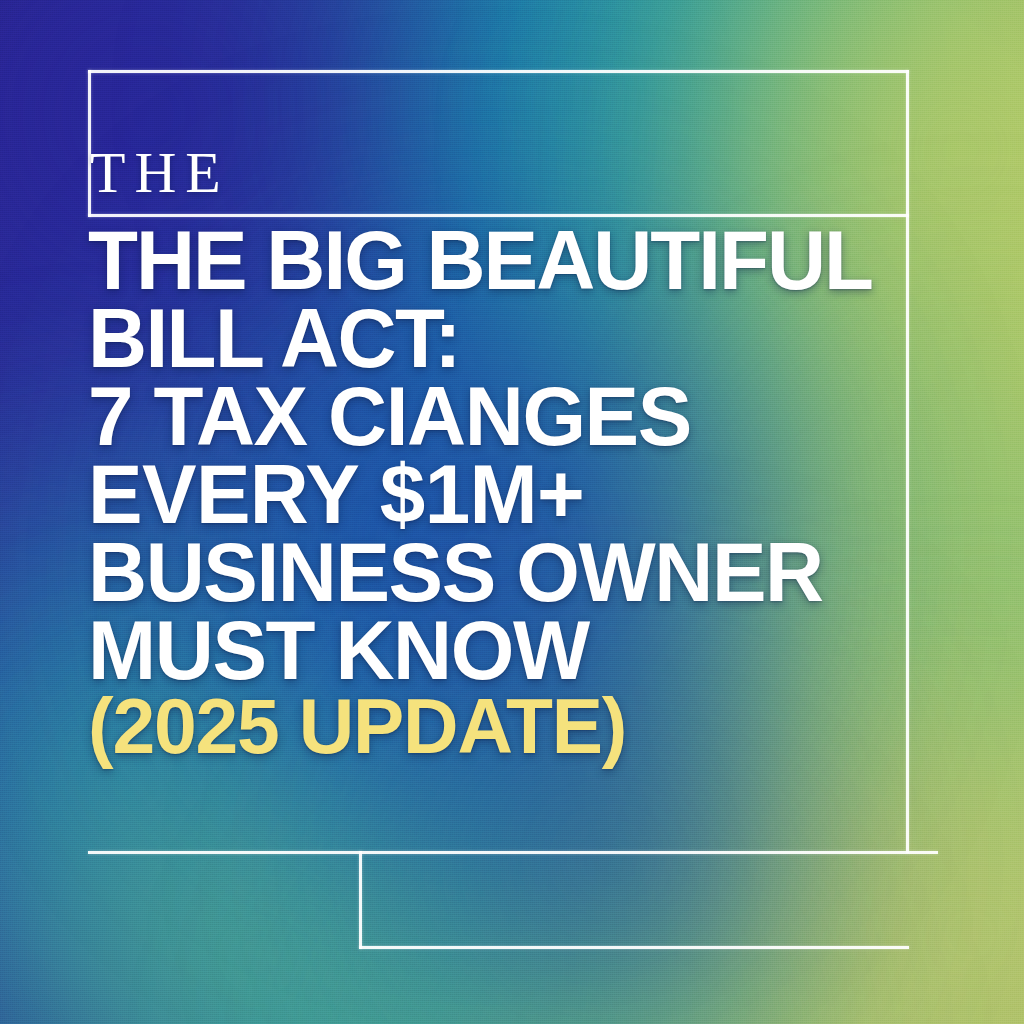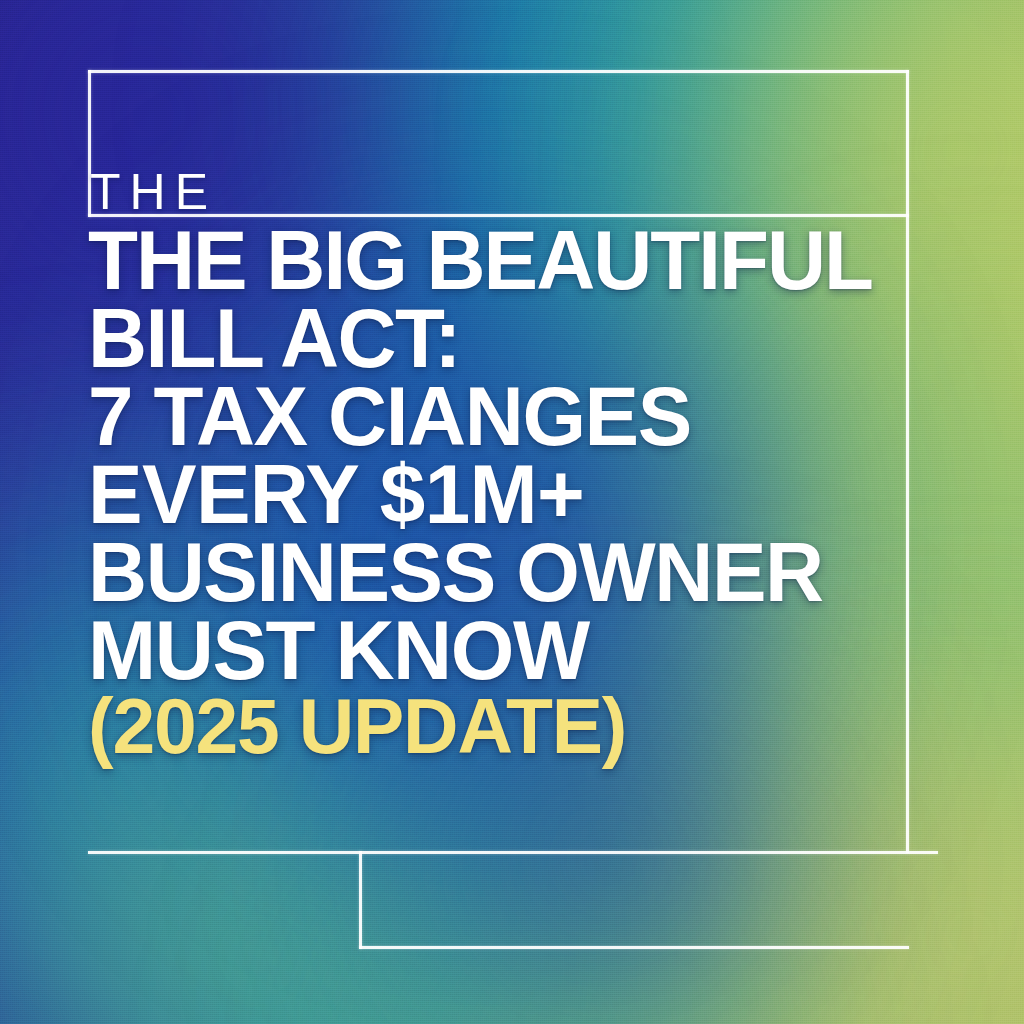--- a/index.html
+++ b/index.html
@@ -96,27 +96,28 @@
   
   #f-rule-bot {left:88px;  top:851px;  width:850px; height:3px;}
   #f-left-bot {left:359px; top:851px;  width:3px;   height:98px;}
   #f-bottom   {left:359px; top:946px;  width:550px; height:3px;}
 
   
   .content{position:absolute;left:0;top:0;width:1024px;height:1024px;}
 
   .eyebrow{
     position:absolute;
-    left:90px; top:167px;
-    font-size:50px;
+    left:90px; top:144px;
+    font-size:58px;
     font-weight:300;
     letter-spacing:9px;
     color:#FFFFFF;
     line-height:1;
     text-shadow:0 2px 5px rgba(10,20,60,.30);
+    font-family:Liberation Serif, serif;
   }
 
   .headline{
     position:absolute;
     left:88px;
     top:222px;
     width:880px;
     font-size:82px;
     font-weight:700;
     line-height:.94;

